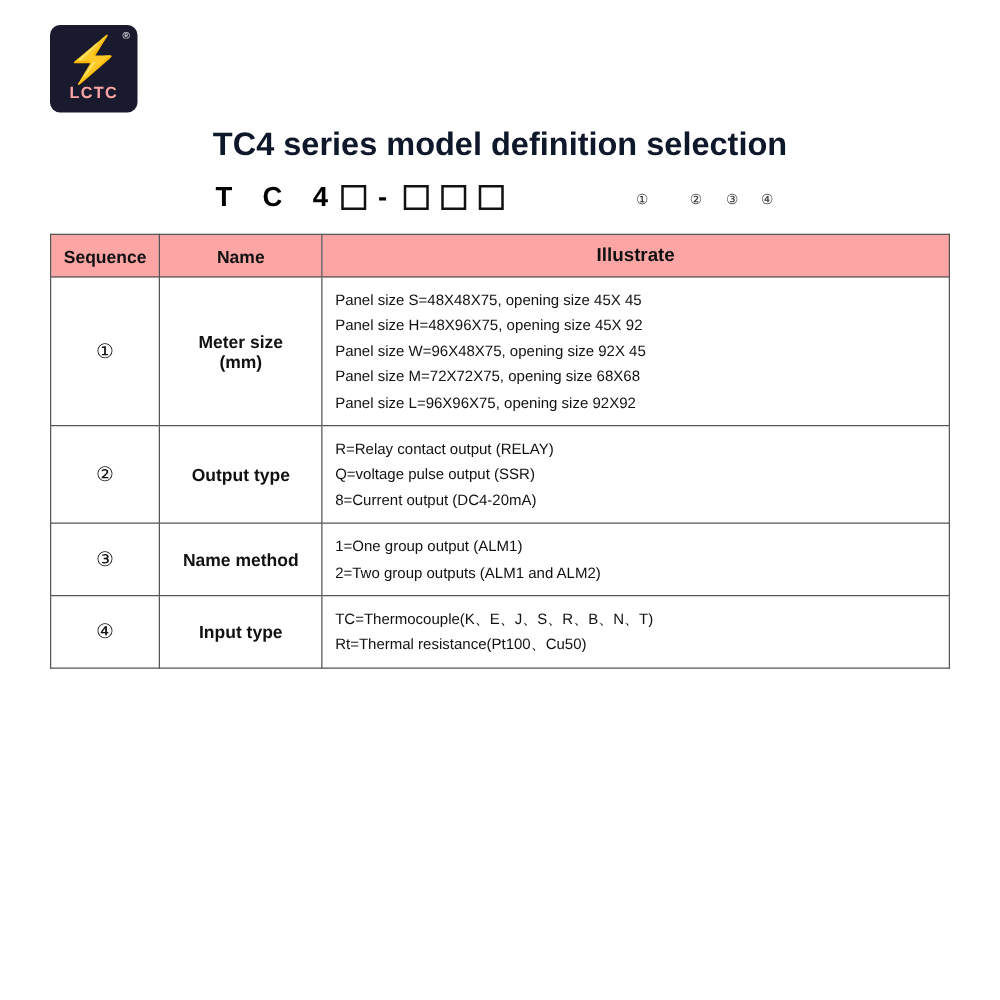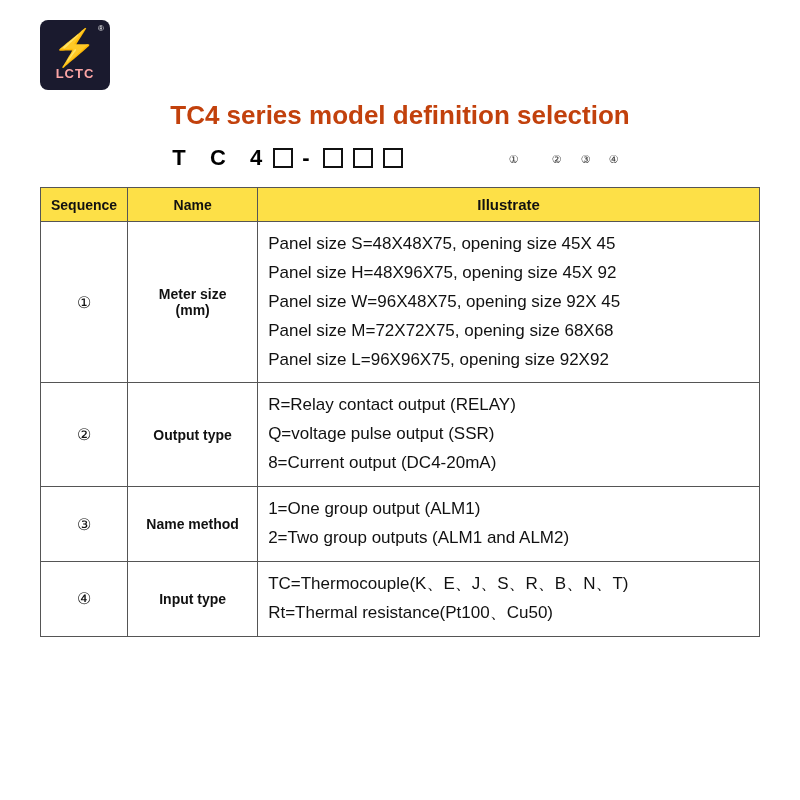--- a/index.html
+++ b/index.html
@@ -57,21 +57,21 @@
       color: white;
       font-size: 8px;
       position: absolute;
       top: 4px;
       right: 6px;
     }
 
     .page-title {
       font-size: 26px;
       font-weight: bold;
-      color: #c2410c;
+      color: #0f172a;
       text-align: center;
       margin-bottom: 14px;
     }
 
     .model-code-wrapper {
       display: flex;
       flex-direction: row;
       align-items: center;
     }
 
@@ -116,39 +116,39 @@
 
     th, td {
       border: 1px solid #555;
       padding: 8px 10px;
       vertical-align: middle;
       color: #111;
     }
 
     thead th {
       text-align: center;
-      background: #fde047;
+      background: #fca5a5;
       font-size: 15px;
       font-weight: bold;
     }
 
     .col-seq {
       width: 80px;
       text-align: center;
       font-size: 14px;
     }
 
     .col-name {
       width: 130px;
       text-align: center;
       font-size: 14px;
     }
 
     .col-illust {
-      font-size: 17px;
+      font-size: 12px;
       line-height: 1.7;
     }
 
     .row-seq {
       text-align: center;
       font-size: 16px;
       font-weight: normal;
     }
 
     .row-name {

